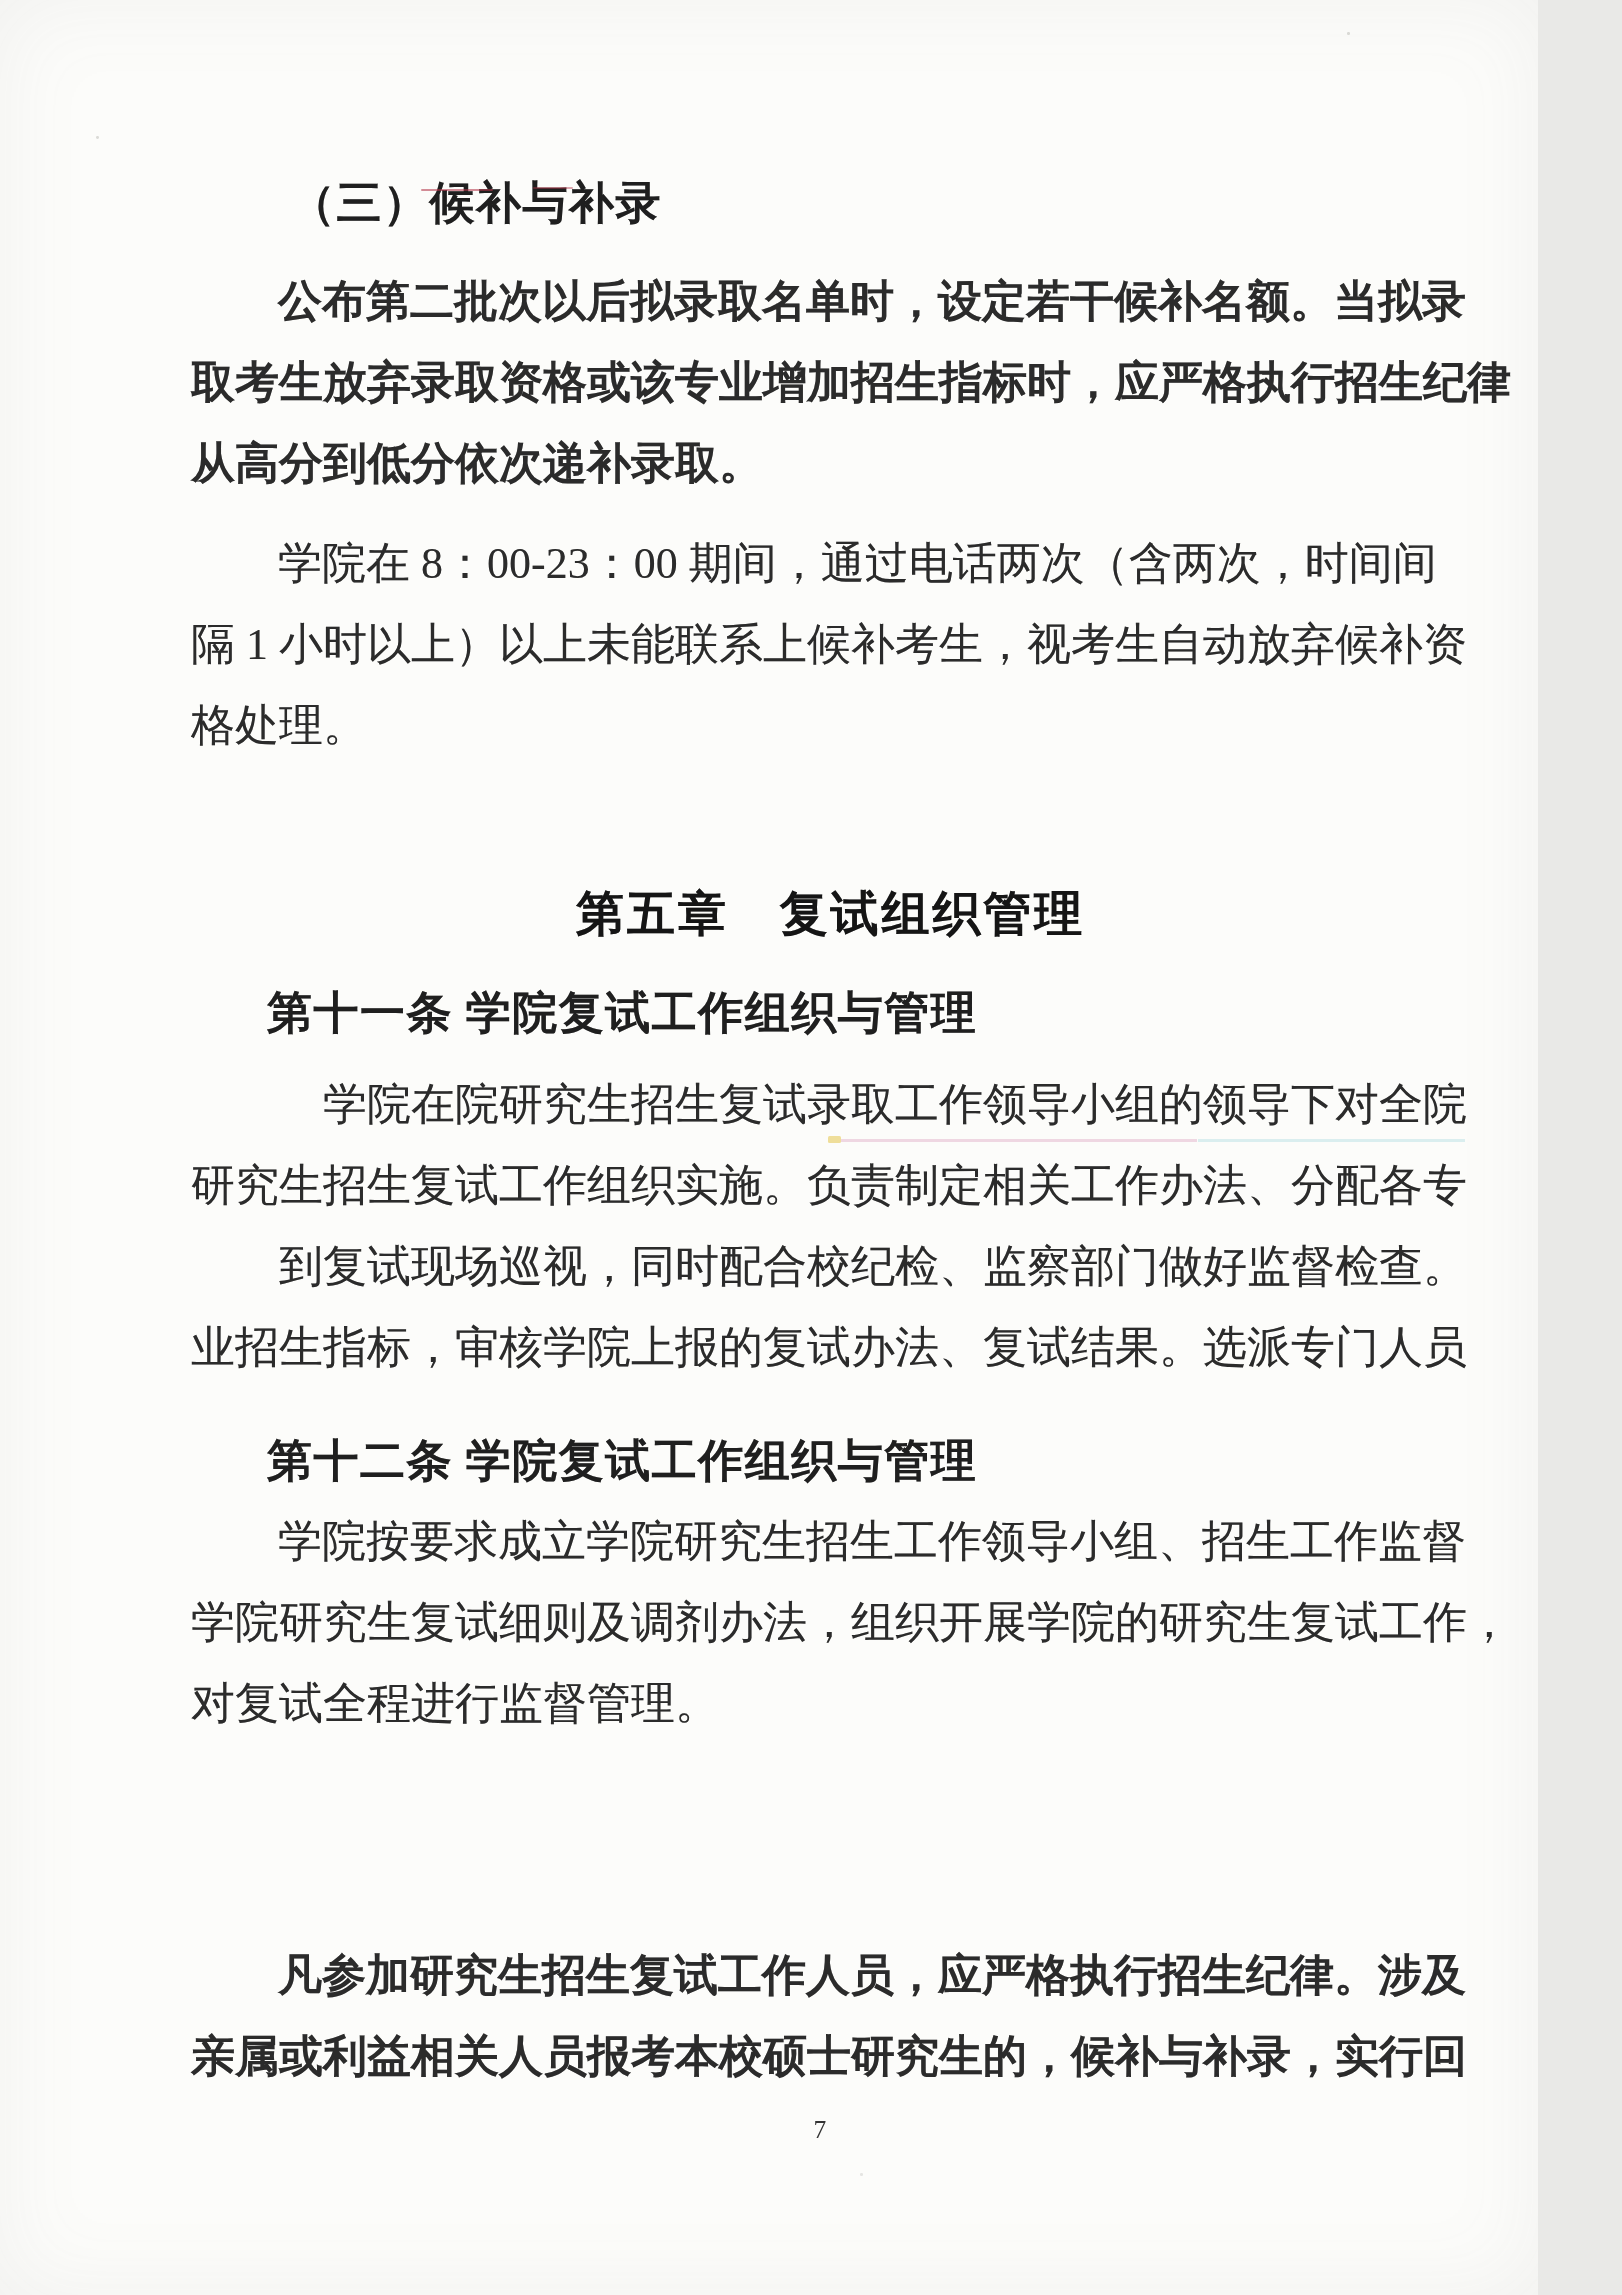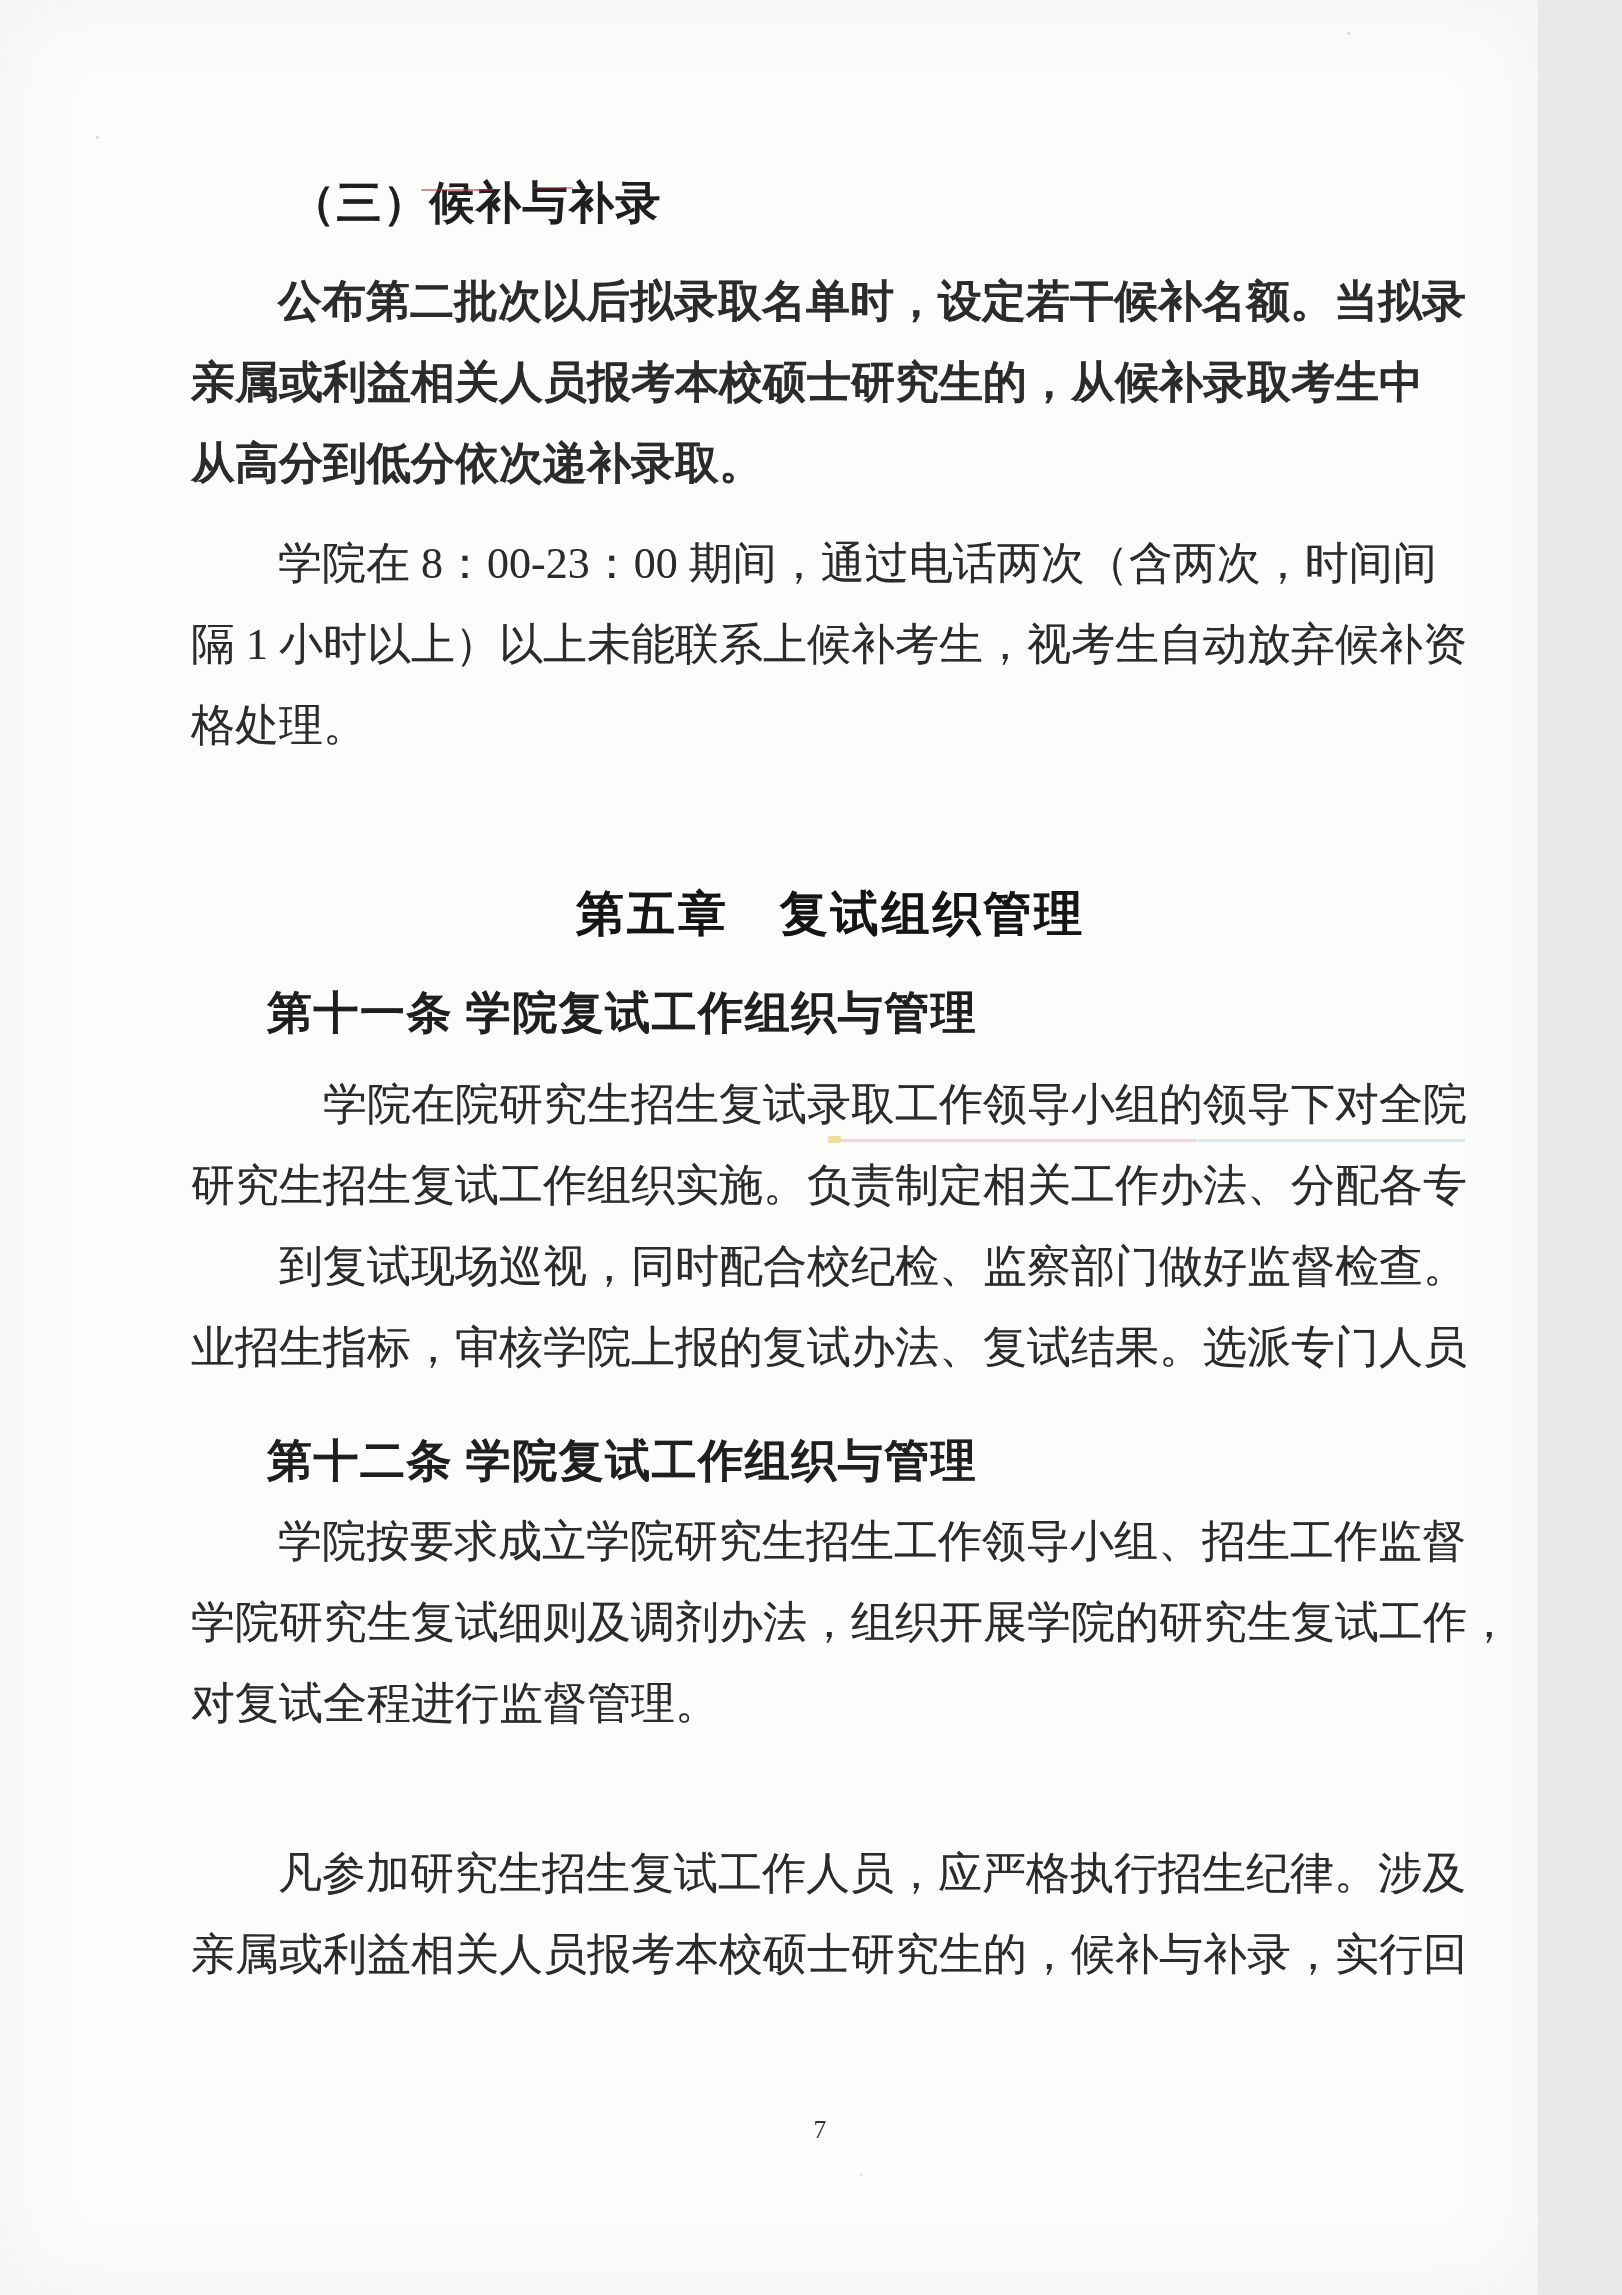--- a/index.html
+++ b/index.html
@@ -70,21 +70,21 @@
 </style>
 </head>
 <body>
 
 <div class="page">
 
   <div class="subheading" style="left:290px;top:173px;">（三）候补与补录</div>
 
   <div class="para" style="top:261px;font-weight:bold;">
     <div class="line fl">公布第二批次以后拟录取名单时，设定若干候补名额。当拟录</div>
-    <div class="line">亲属或利益相关人员报考本校硕士研究生的，从候补录取考生中</div>
+    <div class="line">取考生放弃录取资格或该专业增加招生指标时，应严格执行招生纪律</div>
     <div class="line">从高分到低分依次递补录取。</div>
   </div>
 
   <div class="para" style="top:523px;">
     <div class="line fl">学院在 8：00-23：00 期间，通过电话两次（含两次，时间间</div>
     <div class="line">隔 1 小时以上）以上未能联系上候补考生，视考生自动放弃候补资</div>
     <div class="line">格处理。</div>
   </div>
 
   <div class="chapter-heading" style="top:882px;">第五章　复试组织管理</div>
@@ -100,21 +100,21 @@
 
   <div class="article-heading" style="left:267px;top:1431px;">第十二条 学院复试工作组织与管理</div>
 
   <div class="para" style="top:1501px;">
     <div class="line fl">学院按要求成立学院研究生招生工作领导小组、招生工作监督</div>
     <div class="line">学院研究生复试细则及调剂办法，组织开展学院的研究生复试工作，</div>
     <div class="line">对复试全程进行监督管理。</div>
   </div>
 
 
-  <div class="para" style="top:1833px;">
+  <div class="para" style="top:1935px;font-weight:bold;">
     <div class="line fl">凡参加研究生招生复试工作人员，应严格执行招生纪律。涉及</div>
     <div class="line">亲属或利益相关人员报考本校硕士研究生的，候补与补录，实行回</div>
   </div>
 
   <div class="page-number">7</div>
 
   <div class="artifact red-dash-1"></div>
   <div class="artifact red-dash-2"></div>
   <div class="artifact smear-yellow"></div>
   <div class="artifact smear-pink"></div>

